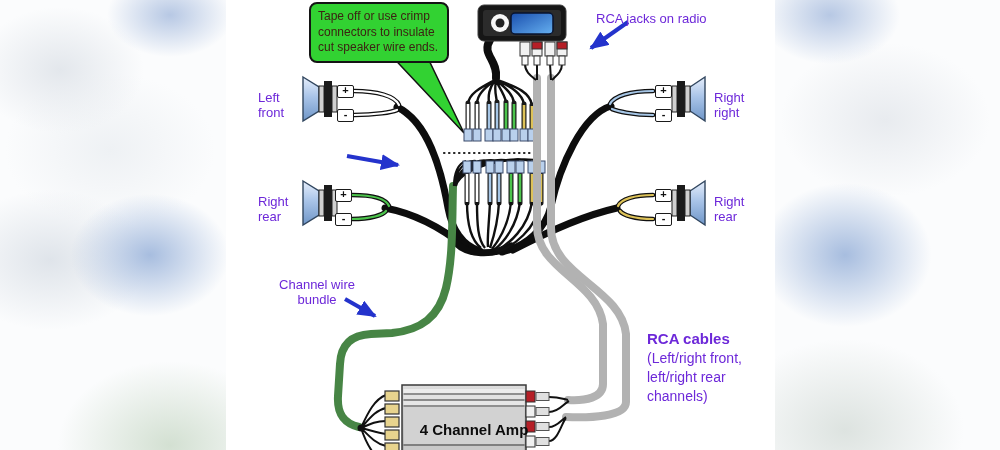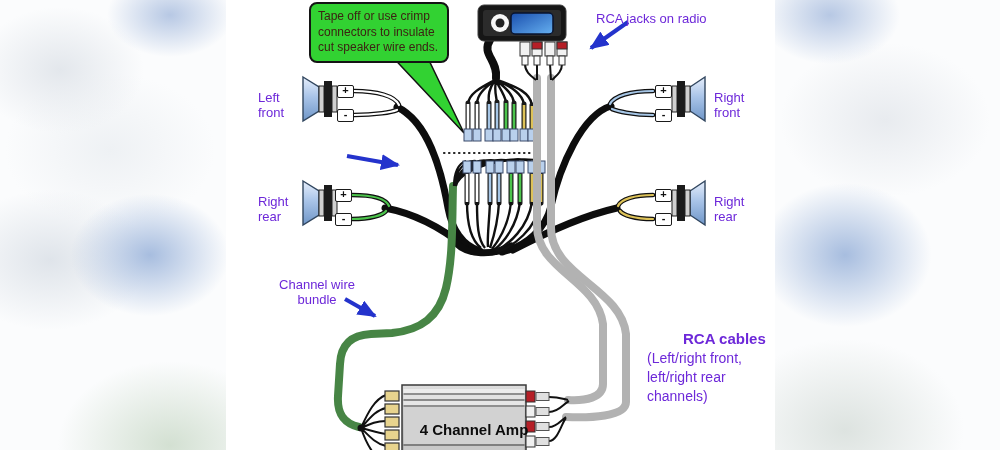--- a/index.html
+++ b/index.html
@@ -26,21 +26,21 @@
   .label{position:absolute;z-index:3;color:#6d28d9;font-size:13px;line-height:1.18;}
   .callout{position:absolute;left:309px;top:2px;width:140px;box-sizing:border-box;z-index:3;
            background:#32d232;border:2px solid #141414;border-radius:8px;padding:5px 7px;
            font-size:12px;line-height:1.3;color:#3c2312;}
   .term{position:absolute;z-index:3;width:17px;height:13px;box-sizing:border-box;background:#fff;
         border:1.5px solid #1a1a1a;border-radius:2px;font-weight:bold;font-size:11px;
         line-height:9px;text-align:center;color:#111;}
   .center{text-align:center;}
   .rca-lbl .t1{font-weight:bold;font-size:15px;}
   .rca-lbl div{font-size:14px;line-height:1.35;}
-  .rca-lbl .t1{line-height:1.35;margin-left:36px;}
+  .rca-lbl .t1{line-height:1.35;}
   .amp-lbl{font-weight:bold;font-size:15px;color:#0c0c0c;}
 </style>
 </head>
 <body>
 
 <div class="stage">
   <div class="blur-band blur-left"></div>
   <div class="blur-band blur-right"></div>
   <div class="content-bg"></div>
 
@@ -234,21 +234,21 @@
     </g>
   </svg>
 
   <div class="callout">
     <span>Tape off or use crimp connectors to insulate cut speaker wire ends.</span>
   </div>
 
   <div class="label" style="left:596px;top:11px;">RCA jacks on radio</div>
   <div class="label" style="left:258px;top:90px;width:42px;">Left front</div>
   <div class="label" style="left:258px;top:194px;width:42px;">Right rear</div>
-  <div class="label" style="left:714px;top:90px;width:44px;">Right front</div>
+  <div class="label" style="left:714px;top:90px;width:44px;">Right right</div>
   <div class="label" style="left:714px;top:194px;width:44px;">Right rear</div>
   <div class="label center" style="left:272px;top:277px;width:90px;">Channel wire bundle</div>
   <div class="label rca-lbl" style="left:647px;top:329px;width:125px;">
     <div class="t1">RCA cables</div>
     <div>(Left/right front,</div>
     <div>left/right rear</div>
     <div>channels)</div>
   </div>
   <div class="label amp-lbl center" style="left:402px;top:421px;width:144px;">4 Channel Amp</div>
 

